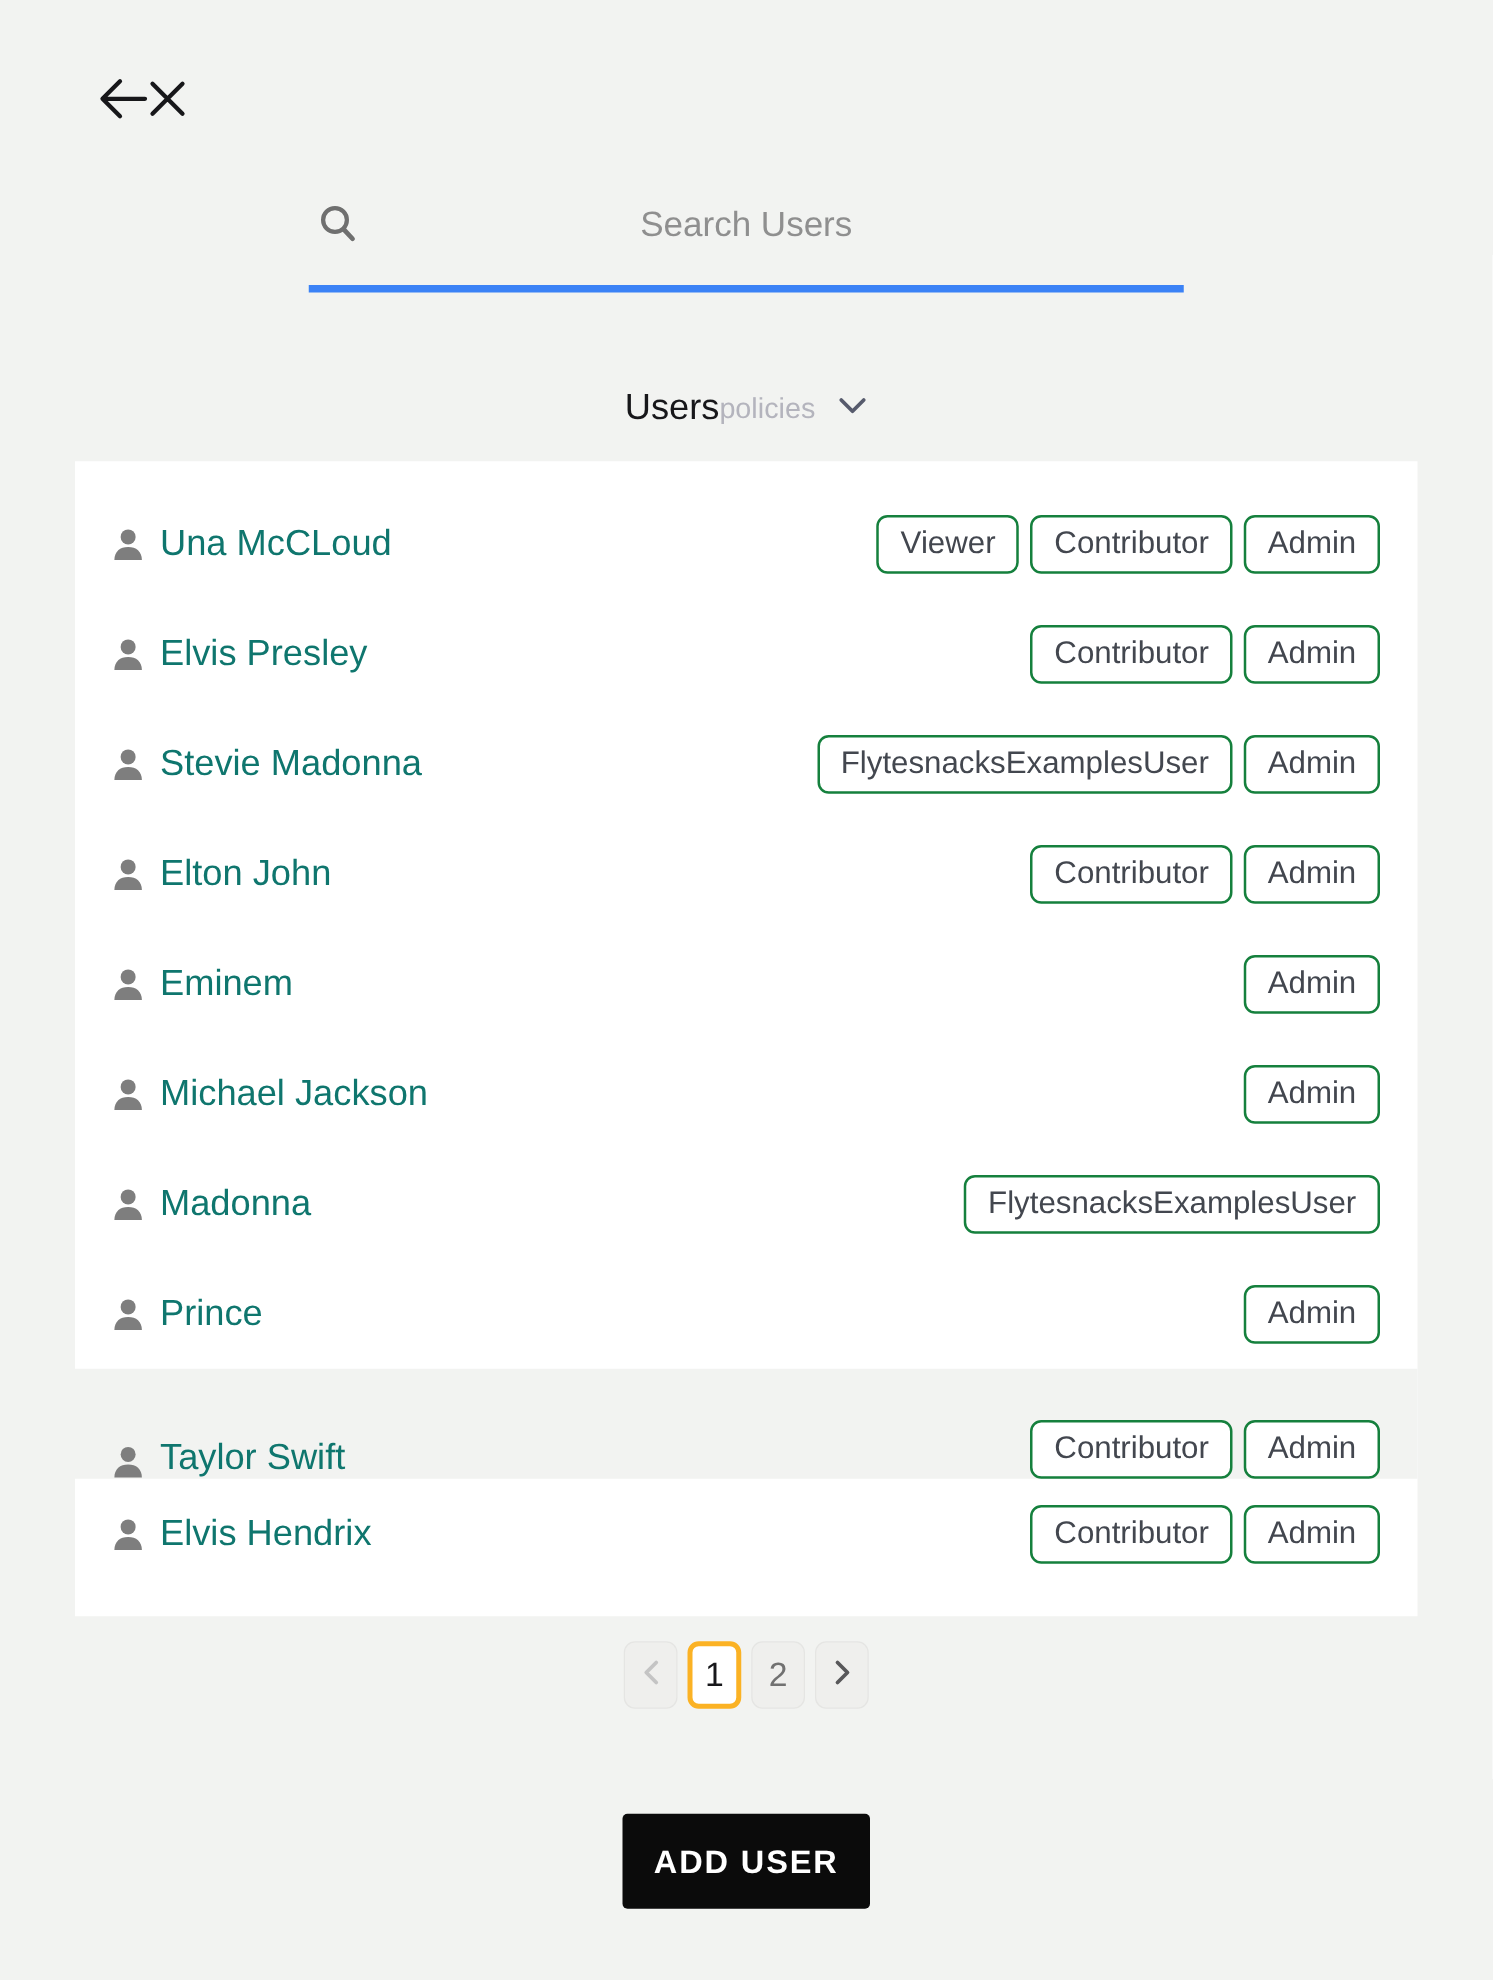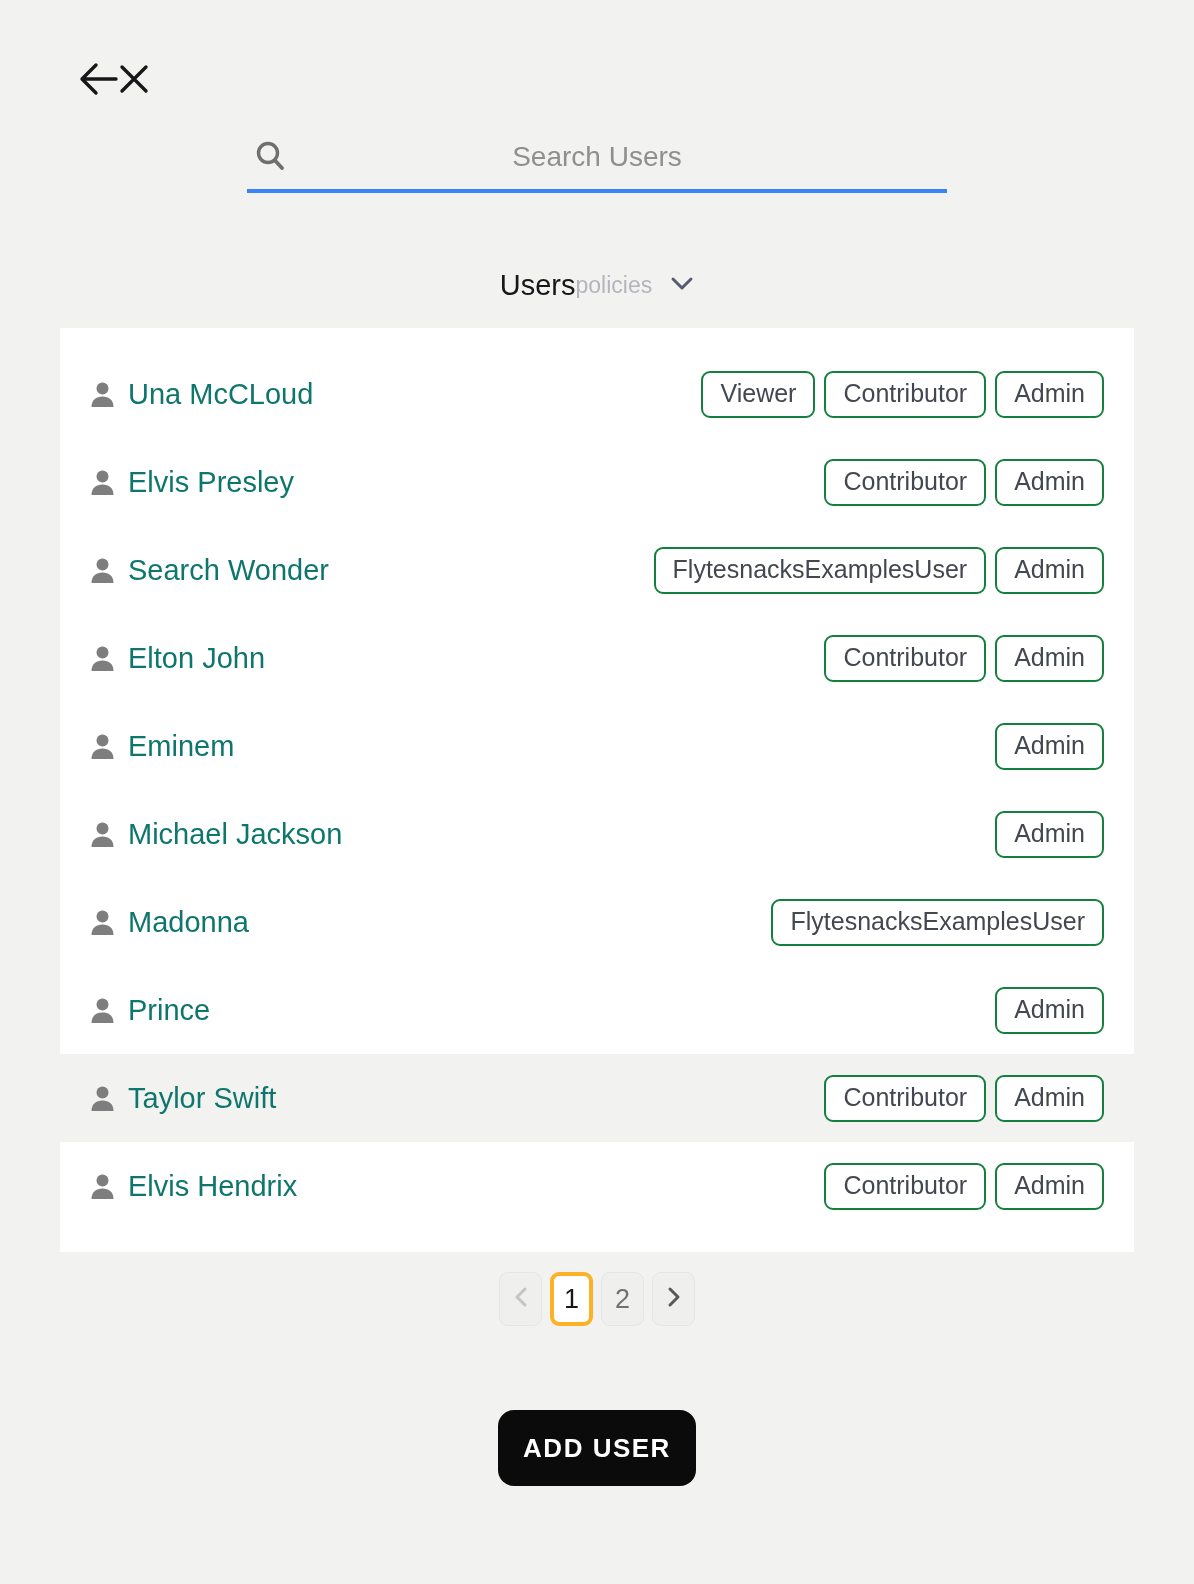--- a/index.html
+++ b/index.html
@@ -32,24 +32,24 @@
     text-align: center;
     font-size: 44px;
     font-weight: 700;
     letter-spacing: 0.5px;
     color: #17171A;
   }
 
   
   .search-wrap {
     width: 700px;
-    margin: 36px auto 0 auto;
+    margin: 59px auto 0 auto;
     position: relative;
-    border-bottom: 4px solid #3b82f6;
-    padding-bottom: 6px;
+    border-bottom: 6px solid #3b82f6;
+    padding-bottom: 22px;
   }
   .search-icon {
     position: absolute;
     left: 6px;
     top: 4px;
   }
   .search-input {
     width: 100%;
     border: none;
     outline: none;
@@ -89,21 +89,21 @@
     margin: 26px 60px 0 60px;
     background: #FFFFFF;
     padding: 22px 0;
   }
   .user-row {
     display: flex;
     align-items: center;
     height: 88px;
     padding: 0 30px;
   }
-  .user-row.highlighted { background: #F2F3F1; }
+  .user-row.highlighted { background: #F2F3F1; align-items: flex-end; }
   .person-icon { margin-right: 13px; display: flex; align-items: center; }
   .user-name { font-size: 29px; color: #0f766e; }
   .role-chips {
     margin-left: auto;
     display: flex;
     gap: 9px;
   }
   .role-chip {
     background: #FFFFFF;
     border: 2px solid #15803d;
@@ -147,21 +147,21 @@
 
   
   .add-user {
     display: block;
     margin: 84px auto 0 auto;
     width: 198px;
     height: 76px;
     background: #0B0B0B;
     color: #FFFFFF;
     border: none;
-    border-radius: 16px;
+    border-radius: 4px;
     font-size: 26px;
     font-weight: 700;
     letter-spacing: 1.5px;
     cursor: pointer;
     font-family: "Liberation Sans", sans-serif;
   }
 </style>
 </head>
 <body>
 
@@ -234,21 +234,21 @@
       </span>
   </div>
 
   <div class="user-row">
     <span class="person-icon">
       <svg width="25" height="27" viewBox="0 0 25 27">
         <circle cx="12.5" cy="7.5" r="6" fill="#7E7E7E"></circle>
         <path d="M1.5 26 C1.5 19 6 15.5 12.5 15.5 C19 15.5 23.5 19 23.5 26 Z" fill="#7E7E7E"></path>
       </svg>
     </span>
-    <span class="user-name">Search Wonder</span>
+    <span class="user-name">Stevie Madonna</span>
     <span class="role-chips">
         <button class="role-chip">FlytesnacksExamplesUser</button>
         <button class="role-chip">Admin</button>
       </span>
   </div>
 
   <div class="user-row">
     <span class="person-icon">
       <svg width="25" height="27" viewBox="0 0 25 27">
         <circle cx="12.5" cy="7.5" r="6" fill="#7E7E7E"></circle>

